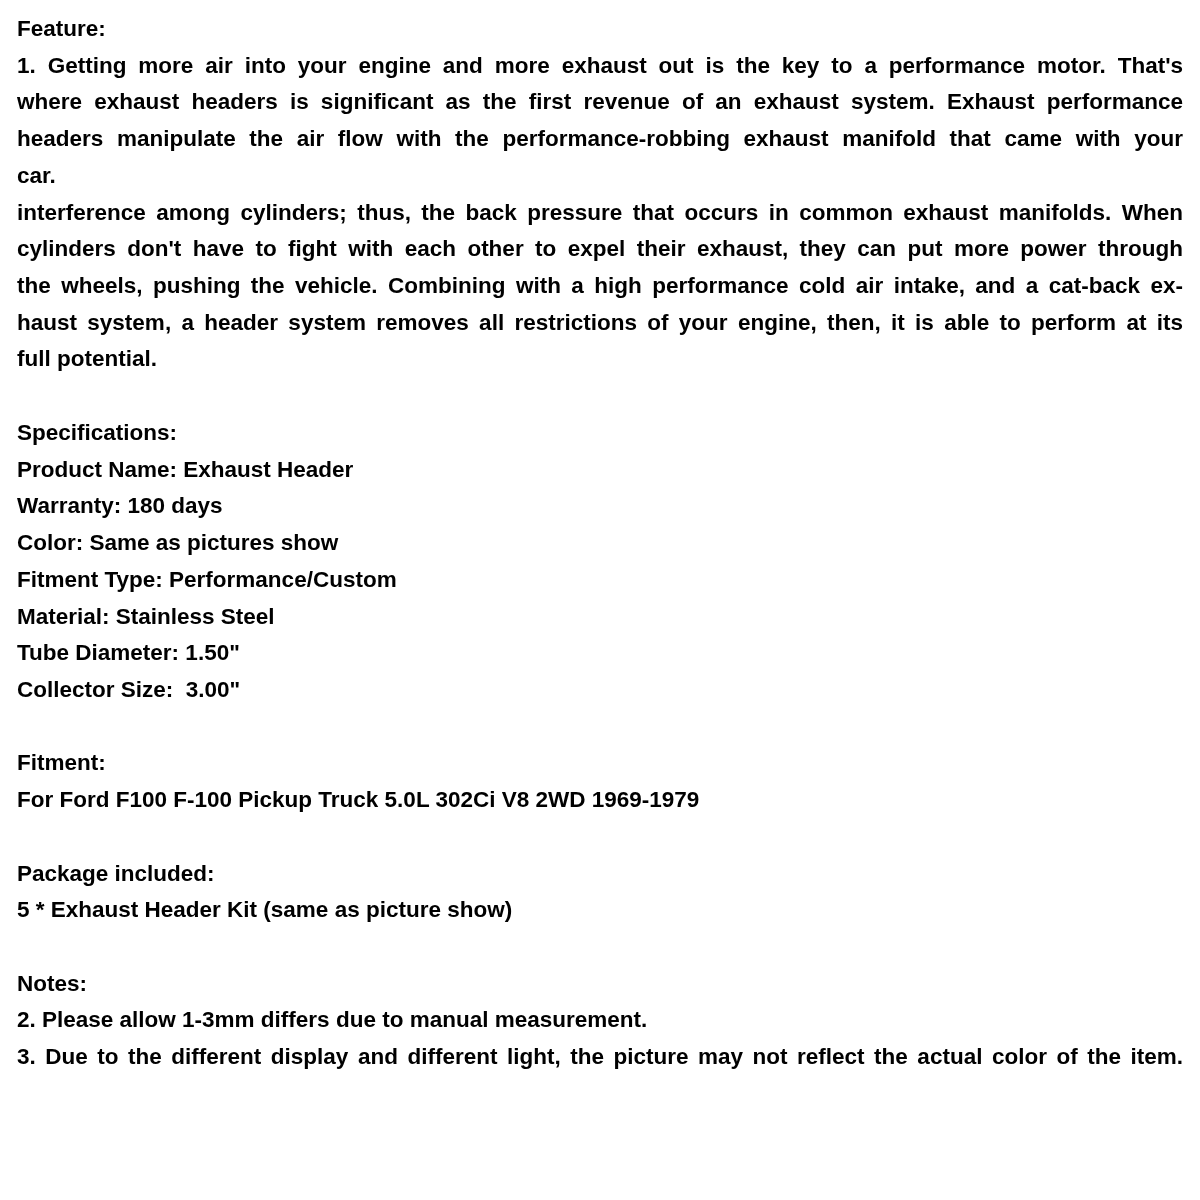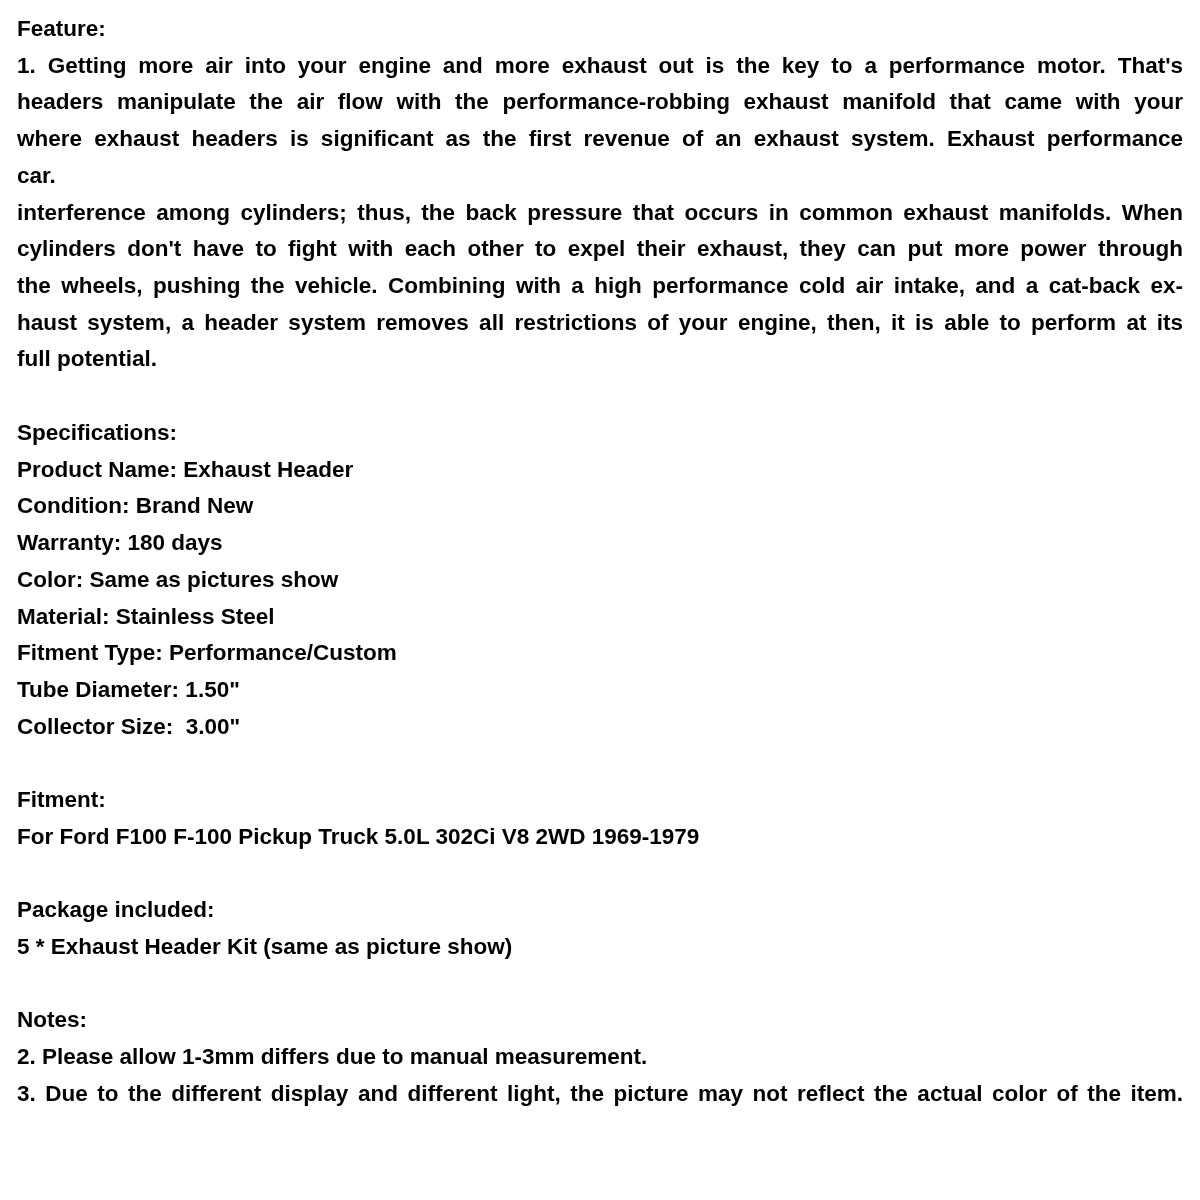--- a/index.html
+++ b/index.html
@@ -38,38 +38,37 @@
     height: 36.72px;
   }
 </style>
 </head>
 <body style="background: rgb(255, 255, 255);">
 
 <div class="page" style="color: rgb(0, 0, 0); border-radius: 16px;">
 
   <div class="line">Feature:</div>
   <div class="jline">1. Getting more air into your engine and more exhaust out is the key to a performance motor. That's</div>
+  <div class="jline">where exhaust headers is significant as the first revenue of an exhaust system. Exhaust performance</div>
   <div class="jline">headers manipulate the air flow with the performance-robbing exhaust manifold that came with your</div>
-  <div class="jline">where exhaust headers is significant as the first revenue of an exhaust system. Exhaust performance</div>
   <div class="line">car.</div>
   <div class="jline">interference among cylinders; thus, the back pressure that occurs in common exhaust manifolds. When</div>
   <div class="jline">cylinders don't have to fight with each other to expel their exhaust, they can put more power through</div>
   <div class="jline">the wheels, pushing the vehicle. Combining with a high performance cold air intake, and a cat-back ex-</div>
   <div class="jline">haust system, a header system removes all restrictions of your engine, then, it is able to perform at its</div>
   <div class="line">full potential.</div>
 
   <div class="gap"></div>
 
   <div class="line">Specifications:</div>
   <div class="line">Product Name: Exhaust Header</div>
-  <div class="line">Condition: Brand New</div>
   <div class="line">Warranty: 180 days</div>
   <div class="line">Color: Same as pictures show</div>
+  <div class="line">Fitment Type: Performance/Custom</div>
   <div class="line">Material: Stainless Steel</div>
-  <div class="line">Fitment Type: Performance/Custom</div>
   <div class="line">Tube Diameter: 1.50"</div>
   <div class="line">Collector Size:  3.00"</div>
 
   <div class="gap"></div>
 
   <div class="line">Fitment:</div>
   <div class="line">For Ford F100 F-100 Pickup Truck 5.0L 302Ci V8 2WD 1969-1979</div>
 
   <div class="gap"></div>
 

